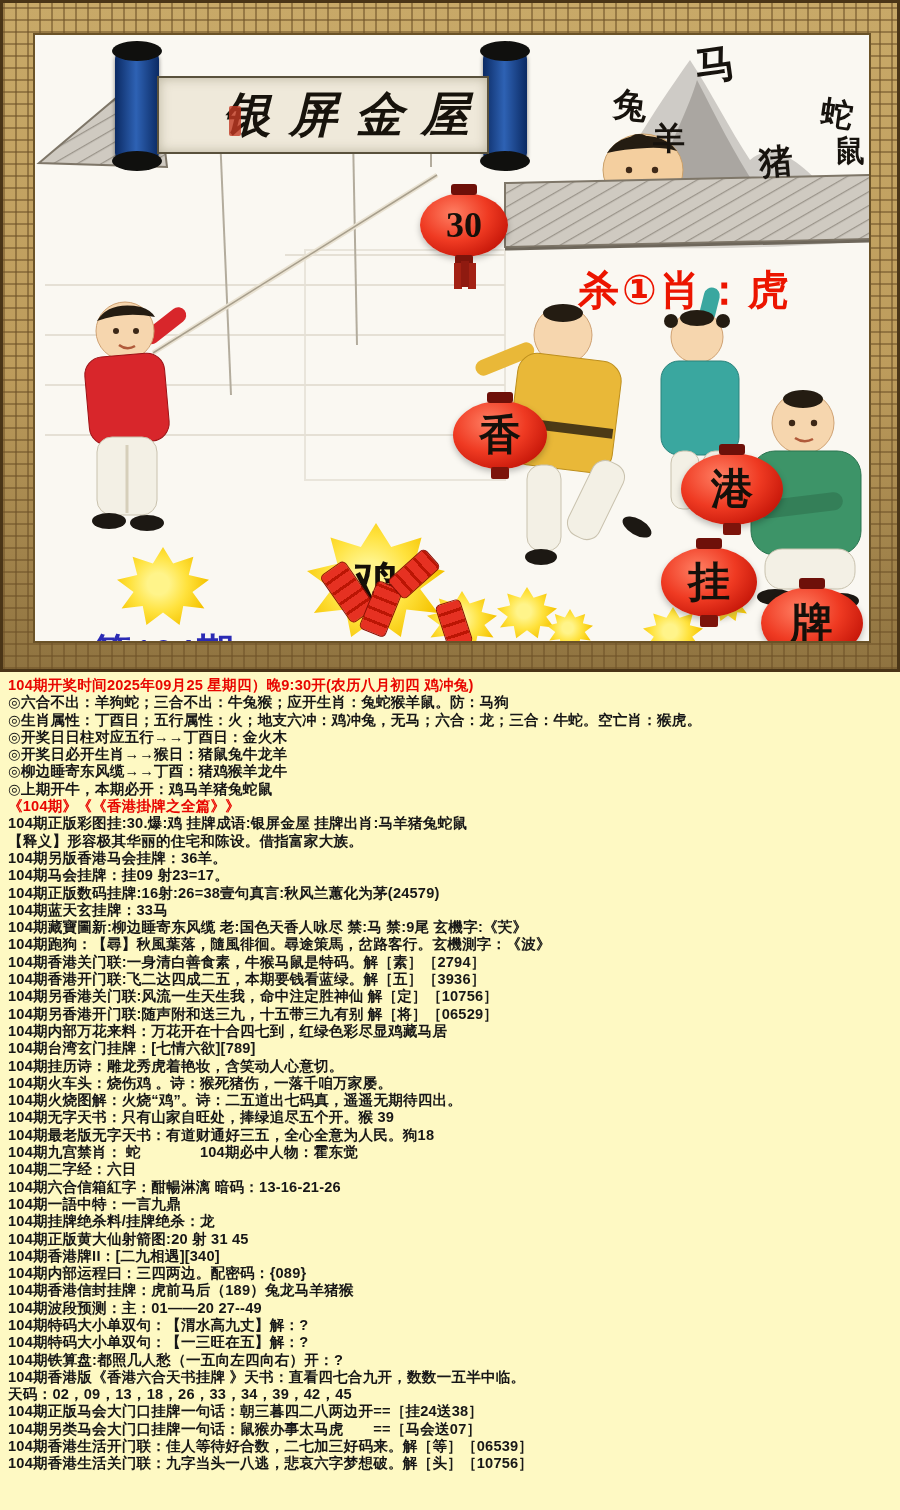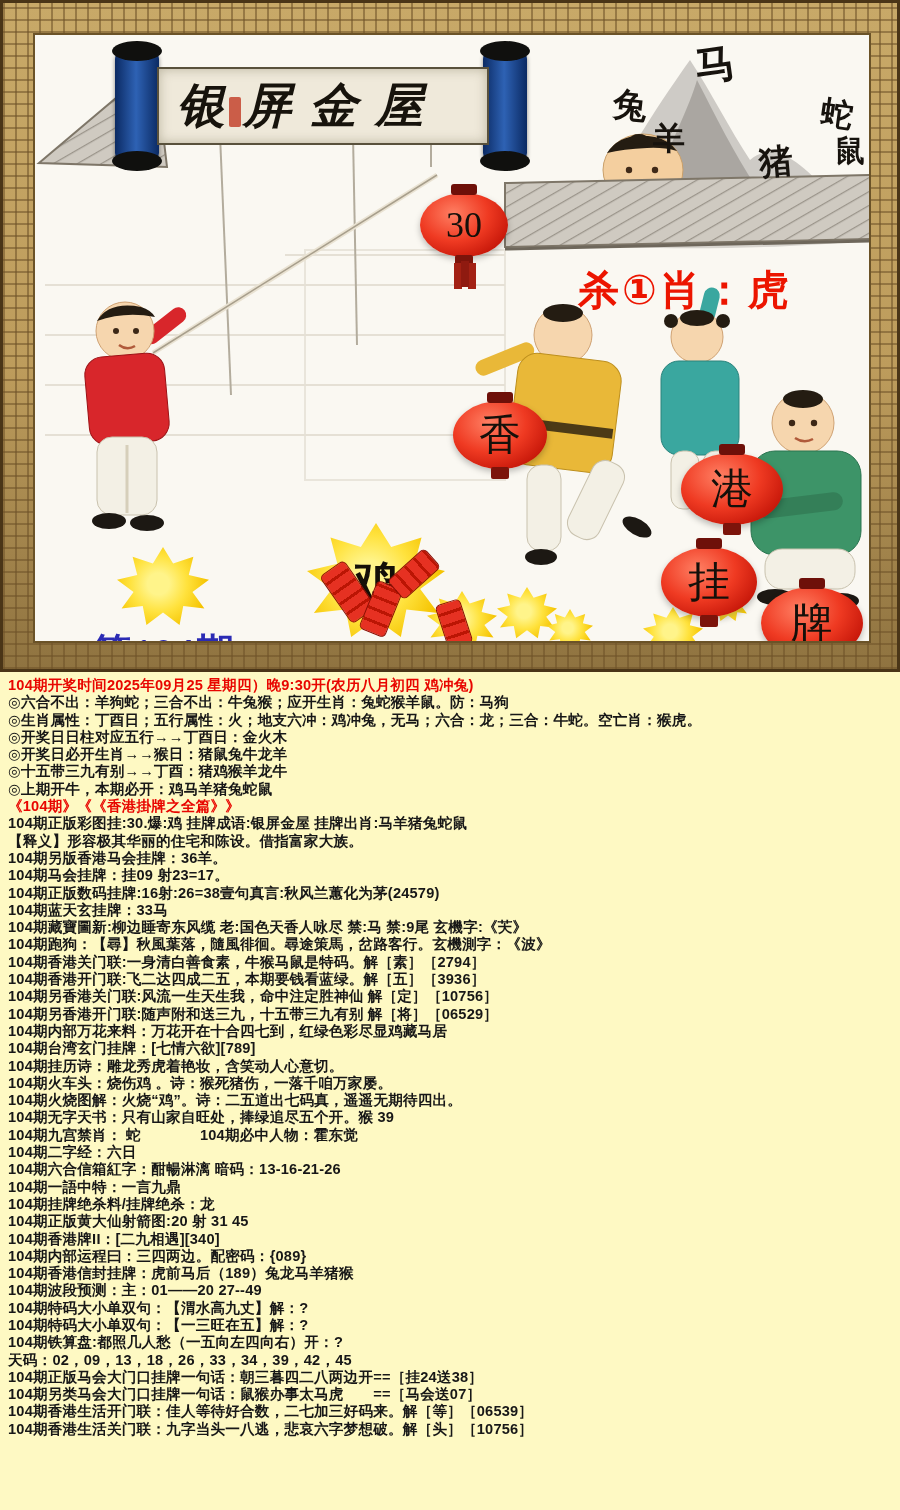--- a/index.html
+++ b/index.html
@@ -16,36 +16,36 @@
   .scene{position:relative;width:100%;height:100%;background:#faf8f2;border:2px solid #6b5328;overflow:hidden;}
   .scene svg{position:absolute;left:0;top:0;}
 
   
   .banner{position:absolute;left:62px;top:15px;width:448px;height:112px;}
   .roller{position:absolute;top:0;width:44px;height:112px;border-radius:9px;
     background:linear-gradient(90deg,#0b2a63,#2e62b4 48%,#0b2a63);box-shadow:0 2px 4px rgba(0,0,0,.45);}
   .roller::before,.roller::after{content:"";position:absolute;left:-3px;width:50px;height:20px;background:#10100e;border-radius:50%;}
   .roller::before{top:-9px;} .roller::after{bottom:-9px;}
   .roller.left{left:18px;} .roller.right{right:18px;}
-  .banner-panel{position:absolute;left:60px;top:17px;width:328px;height:74px;background:#efe9da;
+  .banner-panel{position:absolute;left:60px;top:26px;width:328px;height:74px;background:#efe9da;
     border:2px solid #59513c;box-shadow:inset 0 0 12px rgba(90,80,50,.35);
-    display:flex;align-items:center;justify-content:flex-start;}
+    display:flex;align-items:center;justify-content:flex-end;}
   .banner-title{font-family:"Liberation Serif","DejaVu Serif",serif;font-weight:700;font-style:italic;
     font-size:48px;color:#17130c;letter-spacing:18px;text-indent:18px;white-space:nowrap;}
   .seal{position:absolute;left:70px;top:28px;width:12px;height:30px;background:#c23a23;opacity:.8;border-radius:2px;}
 
   
   .lantern{position:absolute;border-radius:50%;display:flex;align-items:center;justify-content:center;
     background:radial-gradient(ellipse at 38% 32%,#ff7f63 0%,#ef3a22 45%,#c41508 80%,#9c0e04 100%);
     box-shadow:0 3px 6px rgba(0,0,0,.25);z-index:4;}
   .lantern::before{content:"";position:absolute;top:-9px;left:50%;transform:translateX(-50%);
     width:26px;height:11px;background:#6e1009;border-radius:3px;}
   .lantern::after{content:"";position:absolute;bottom:-10px;left:50%;transform:translateX(-50%);
     width:18px;height:12px;background:#7c140b;border-radius:2px;}
-  .lantern .lchar{font-weight:400;color:#15100a;}
+  .lantern .lchar{font-weight:700;color:#15100a;}
   .lantern-30{left:385px;top:158px;width:88px;height:64px;}
   .lantern-30 .lchar{font-size:36px;font-family:"Liberation Serif",serif;}
   .lantern-xiang{left:418px;top:366px;width:94px;height:68px;}
   .lantern-gang{left:646px;top:418px;width:102px;height:72px;}
   .lantern-gua{left:626px;top:512px;width:96px;height:70px;}
   .lantern-pai{left:726px;top:552px;width:102px;height:72px;}
   .lantern .lchar.big{font-size:42px;}
   .tassel{position:absolute;left:426px;top:226px;width:8px;height:26px;background:#8f1a10;z-index:4;
     box-shadow:-7px 2px 0 #a32114,7px 2px 0 #a32114;}
 
@@ -235,53 +235,55 @@
       <div class="issue">第104期</div>
     </div>
   </div>
 
   <div class="textblock">
       <div class="tl red">104期开奖时间2025年09月25 星期四）晚9:30开(农历八月初四 鸡冲兔)</div>
       <div class="tl">◎六合不出：羊狗蛇；三合不出：牛兔猴；应开生肖：兔蛇猴羊鼠。防：马狗</div>
       <div class="tl">◎生肖属性：丁酉日；五行属性：火；地支六冲：鸡冲兔，无马；六合：龙；三合：牛蛇。空亡肖：猴虎。</div>
       <div class="tl">◎开奖日日柱对应五行→→丁酉日：金火木</div>
       <div class="tl">◎开奖日必开生肖→→猴日：猪鼠兔牛龙羊</div>
-      <div class="tl">◎十五带三九有别→→丁酉：猪鸡猴羊龙牛</div>
+      <div class="tl">◎柳边睡寄东风缆→→丁酉：猪鸡猴羊龙牛</div>
       <div class="tl">◎上期开牛，本期必开：鸡马羊猪兔蛇鼠</div>
       <div class="tl red">《104期》《《香港掛牌之全篇》》</div>
       <div class="tl">104期正版彩图挂:30.爆:鸡 挂牌成语:银屏金屋 挂牌出肖:马羊猪兔蛇鼠</div>
       <div class="tl">【释义】形容极其华丽的住宅和陈设。借指富家大族。</div>
       <div class="tl">104期另版香港马会挂牌：36羊。</div>
       <div class="tl">104期马会挂牌：挂09 射23=17。</div>
       <div class="tl">104期正版数码挂牌:16射:26=38壹句真言:秋风兰蕙化为茅(24579)</div>
       <div class="tl">104期蓝天玄挂牌：33马</div>
       <div class="tl">104期藏寶圖新:柳边睡寄东风缆 老:国色天香人咏尽 禁:马 禁:9尾 玄機字:《芖》</div>
       <div class="tl">104期跑狗：【尋】秋風葉落，隨風徘徊。尋途策馬，岔路客行。玄機測字：《波》</div>
       <div class="tl">104期香港关门联:一身清白善食素，牛猴马鼠是特码。解［素］［2794］</div>
       <div class="tl">104期香港开门联:飞二达四成二五，本期要钱看蓝绿。解［五］［3936］</div>
       <div class="tl">104期另香港关门联:风流一生天生我，命中注定胜神仙 解［定］［10756］</div>
       <div class="tl">104期另香港开门联:随声附和送三九，十五带三九有别 解［将］［06529］</div>
       <div class="tl">104期内部万花来料：万花开在十合四七到，红绿色彩尽显鸡藏马居</div>
       <div class="tl">104期台湾玄门挂牌：[七情六欲][789]</div>
       <div class="tl">104期挂历诗：雕龙秀虎着艳妆，含笑动人心意切。</div>
       <div class="tl">104期火车头：烧伤鸡 。诗：猴死猪伤，一落千咱万家屡。</div>
       <div class="tl">104期火烧图解：火烧“鸡”。诗：二五道出七码真，遥遥无期待四出。</div>
       <div class="tl">104期无字天书：只有山家自旺处，捧绿追尽五个开。猴 39</div>
+      <div class="tl">104期最老版无字天书：有道财通好三五，全心全意为人民。狗18</div>
       <div class="tl">104期九宫禁肖： 蛇　　　　104期必中人物：霍东觉</div>
       <div class="tl">104期二字经：六日</div>
       <div class="tl">104期六合信箱紅字：酣暢淋漓 暗码：13-16-21-26</div>
       <div class="tl">104期一語中特：一言九鼎</div>
       <div class="tl">104期挂牌绝杀料/挂牌绝杀：龙</div>
       <div class="tl">104期正版黄大仙射箭图:20 射 31 45</div>
       <div class="tl">104期香港牌II：[二九相遇][340]</div>
       <div class="tl">104期内部运程曰：三四两边。配密码：{089}</div>
       <div class="tl">104期香港信封挂牌：虎前马后（189）兔龙马羊猪猴</div>
       <div class="tl">104期波段预测：主：01——20 27--49</div>
       <div class="tl">104期特码大小单双句：【渭水高九丈】解：?</div>
       <div class="tl">104期特码大小单双句：【一三旺在五】解：?</div>
       <div class="tl">104期铁算盘:都照几人愁（一五向左四向右）开：?</div>
+      <div class="tl">104期香港版《香港六合天书挂牌 》天书：直看四七合九开，数数一五半中临。</div>
       <div class="tl">天码：02，09，13，18，26，33，34，39，42，45</div>
       <div class="tl">104期正版马会大门口挂牌一句话：朝三暮四二八两边开==［挂24送38］</div>
       <div class="tl">104期另类马会大门口挂牌一句话：鼠猴办事太马虎　　==［马会送07］</div>
       <div class="tl">104期香港生活开门联：佳人等待好合数，二七加三好码来。解［等］［06539］</div>
       <div class="tl">104期香港生活关门联：九字当头一八逃，悲哀六字梦想破。解［头］［10756］</div>
     </div>
 </div>
 
 </body></html>

